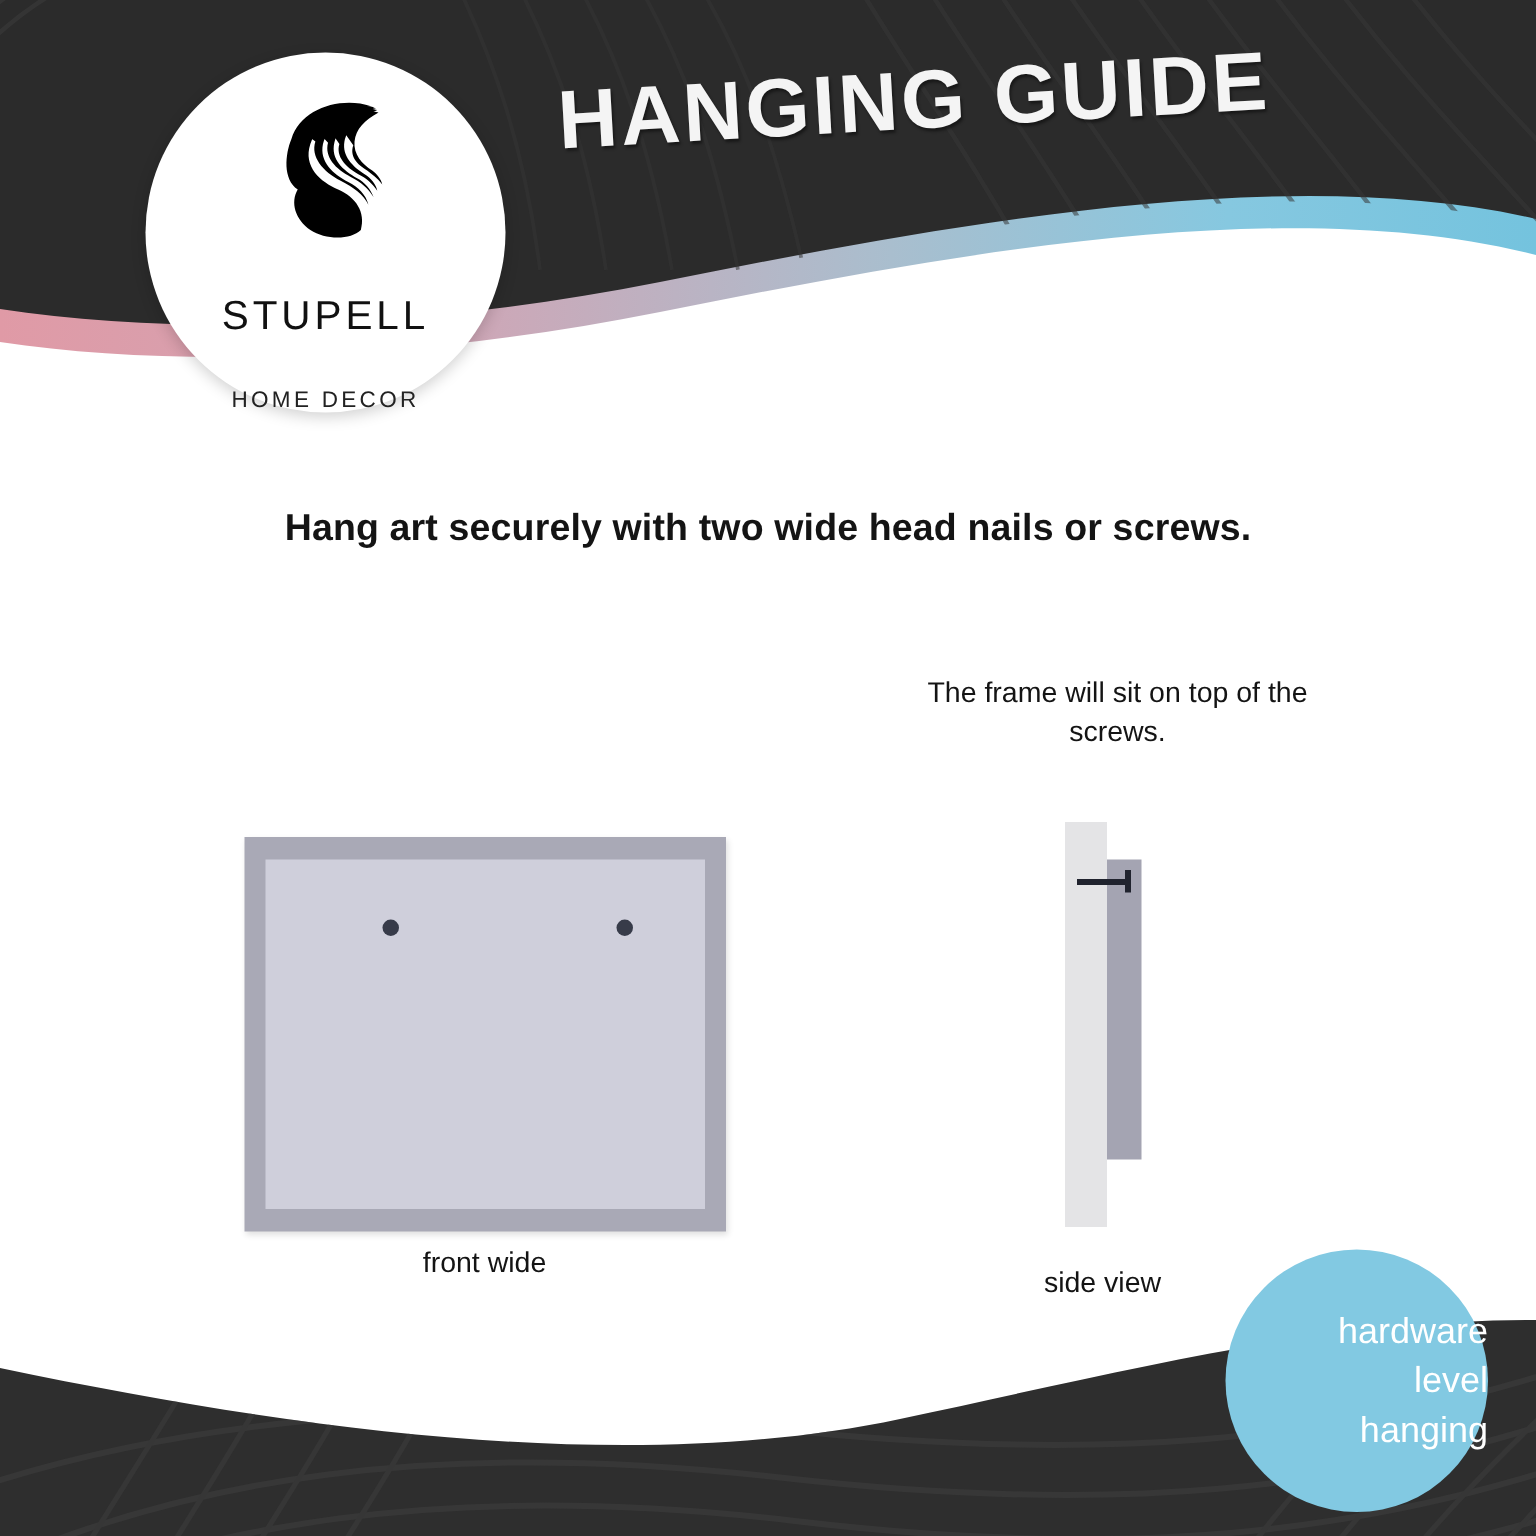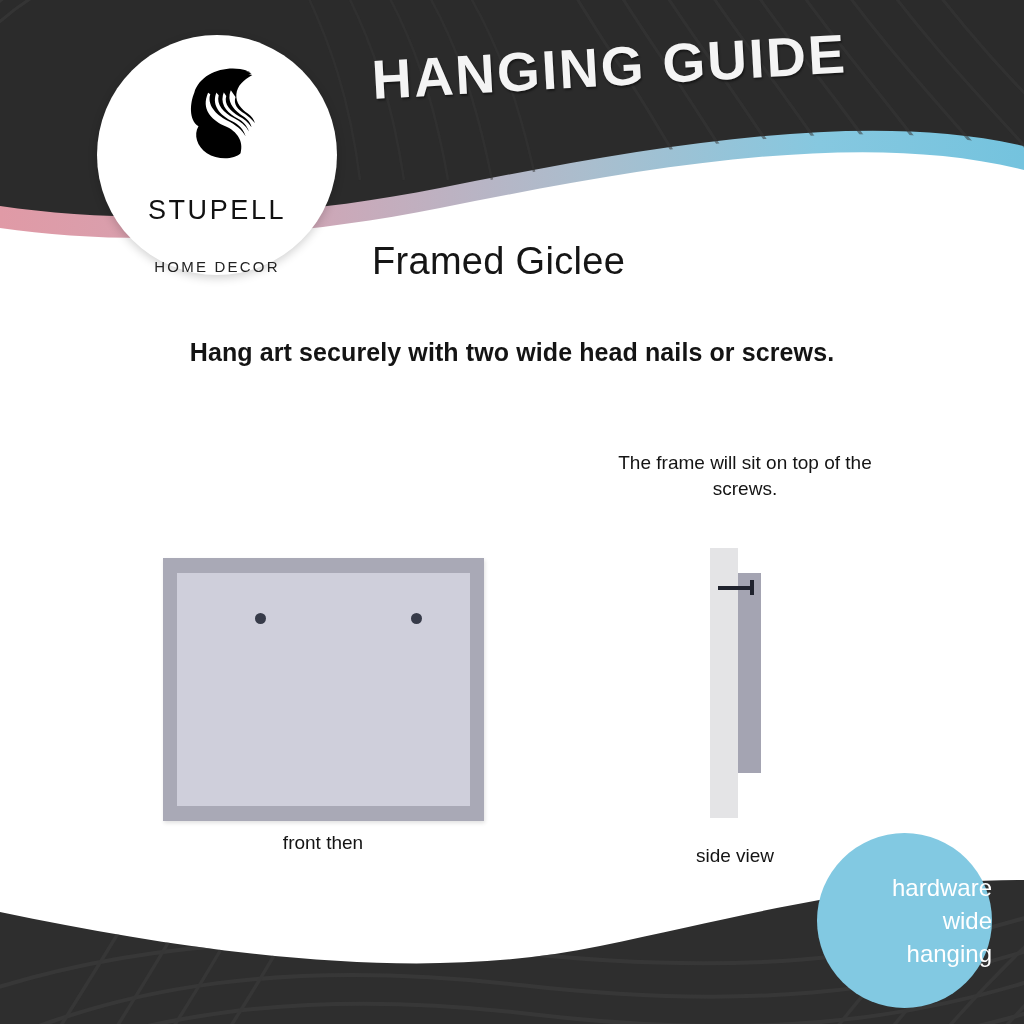--- a/index.html
+++ b/index.html
@@ -319,43 +319,42 @@
         <path d="M68 25 C76 18 90 16 102 19 C91 25 84 32 83 42 C82 52 89 60 97 65
                  C101 68 104 72 105 76 C101 71 97 68 93 65 C85 60 79 54 82 45 Z"></path>
       </g>
     </svg>
     <div id="logo-word">STUPELL</div>
     <div id="logo-sub">HOME DECOR</div>
   </div>
 
   <div id="header-title">HANGING GUIDE</div>
 
-  <div id="subtitle">Framed Giclee</div>
   <div id="intro-line">Hang art securely with two wide head nails or screws.</div>
 
   <div id="diagram-area">
 
 
     <div class="caption" id="caption-side">The frame will sit on top of the screws.</div>
 
     <div id="front-view-frame">
       <div id="front-view-panel">
         <span class="screw-dot" id="screw-left"></span>
         <span class="screw-dot" id="screw-right"></span>
       </div>
     </div>
 
     <div id="side-view-wall"></div>
     <div id="side-view-frame"></div>
     <div id="side-view-nail"></div>
     <div id="side-view-nail-head"></div>
 
-    <div class="view-label" id="label-front">front then</div>
+    <div class="view-label" id="label-front">front wide</div>
     <div class="view-label" id="label-side">side view</div>
   </div>
 
   <div id="hardware-badge">
     <span>hardware</span>
-    <span>wide</span>
+    <span>level</span>
     <span>hanging</span>
   </div>
 
 </div>
 
 </body></html>

